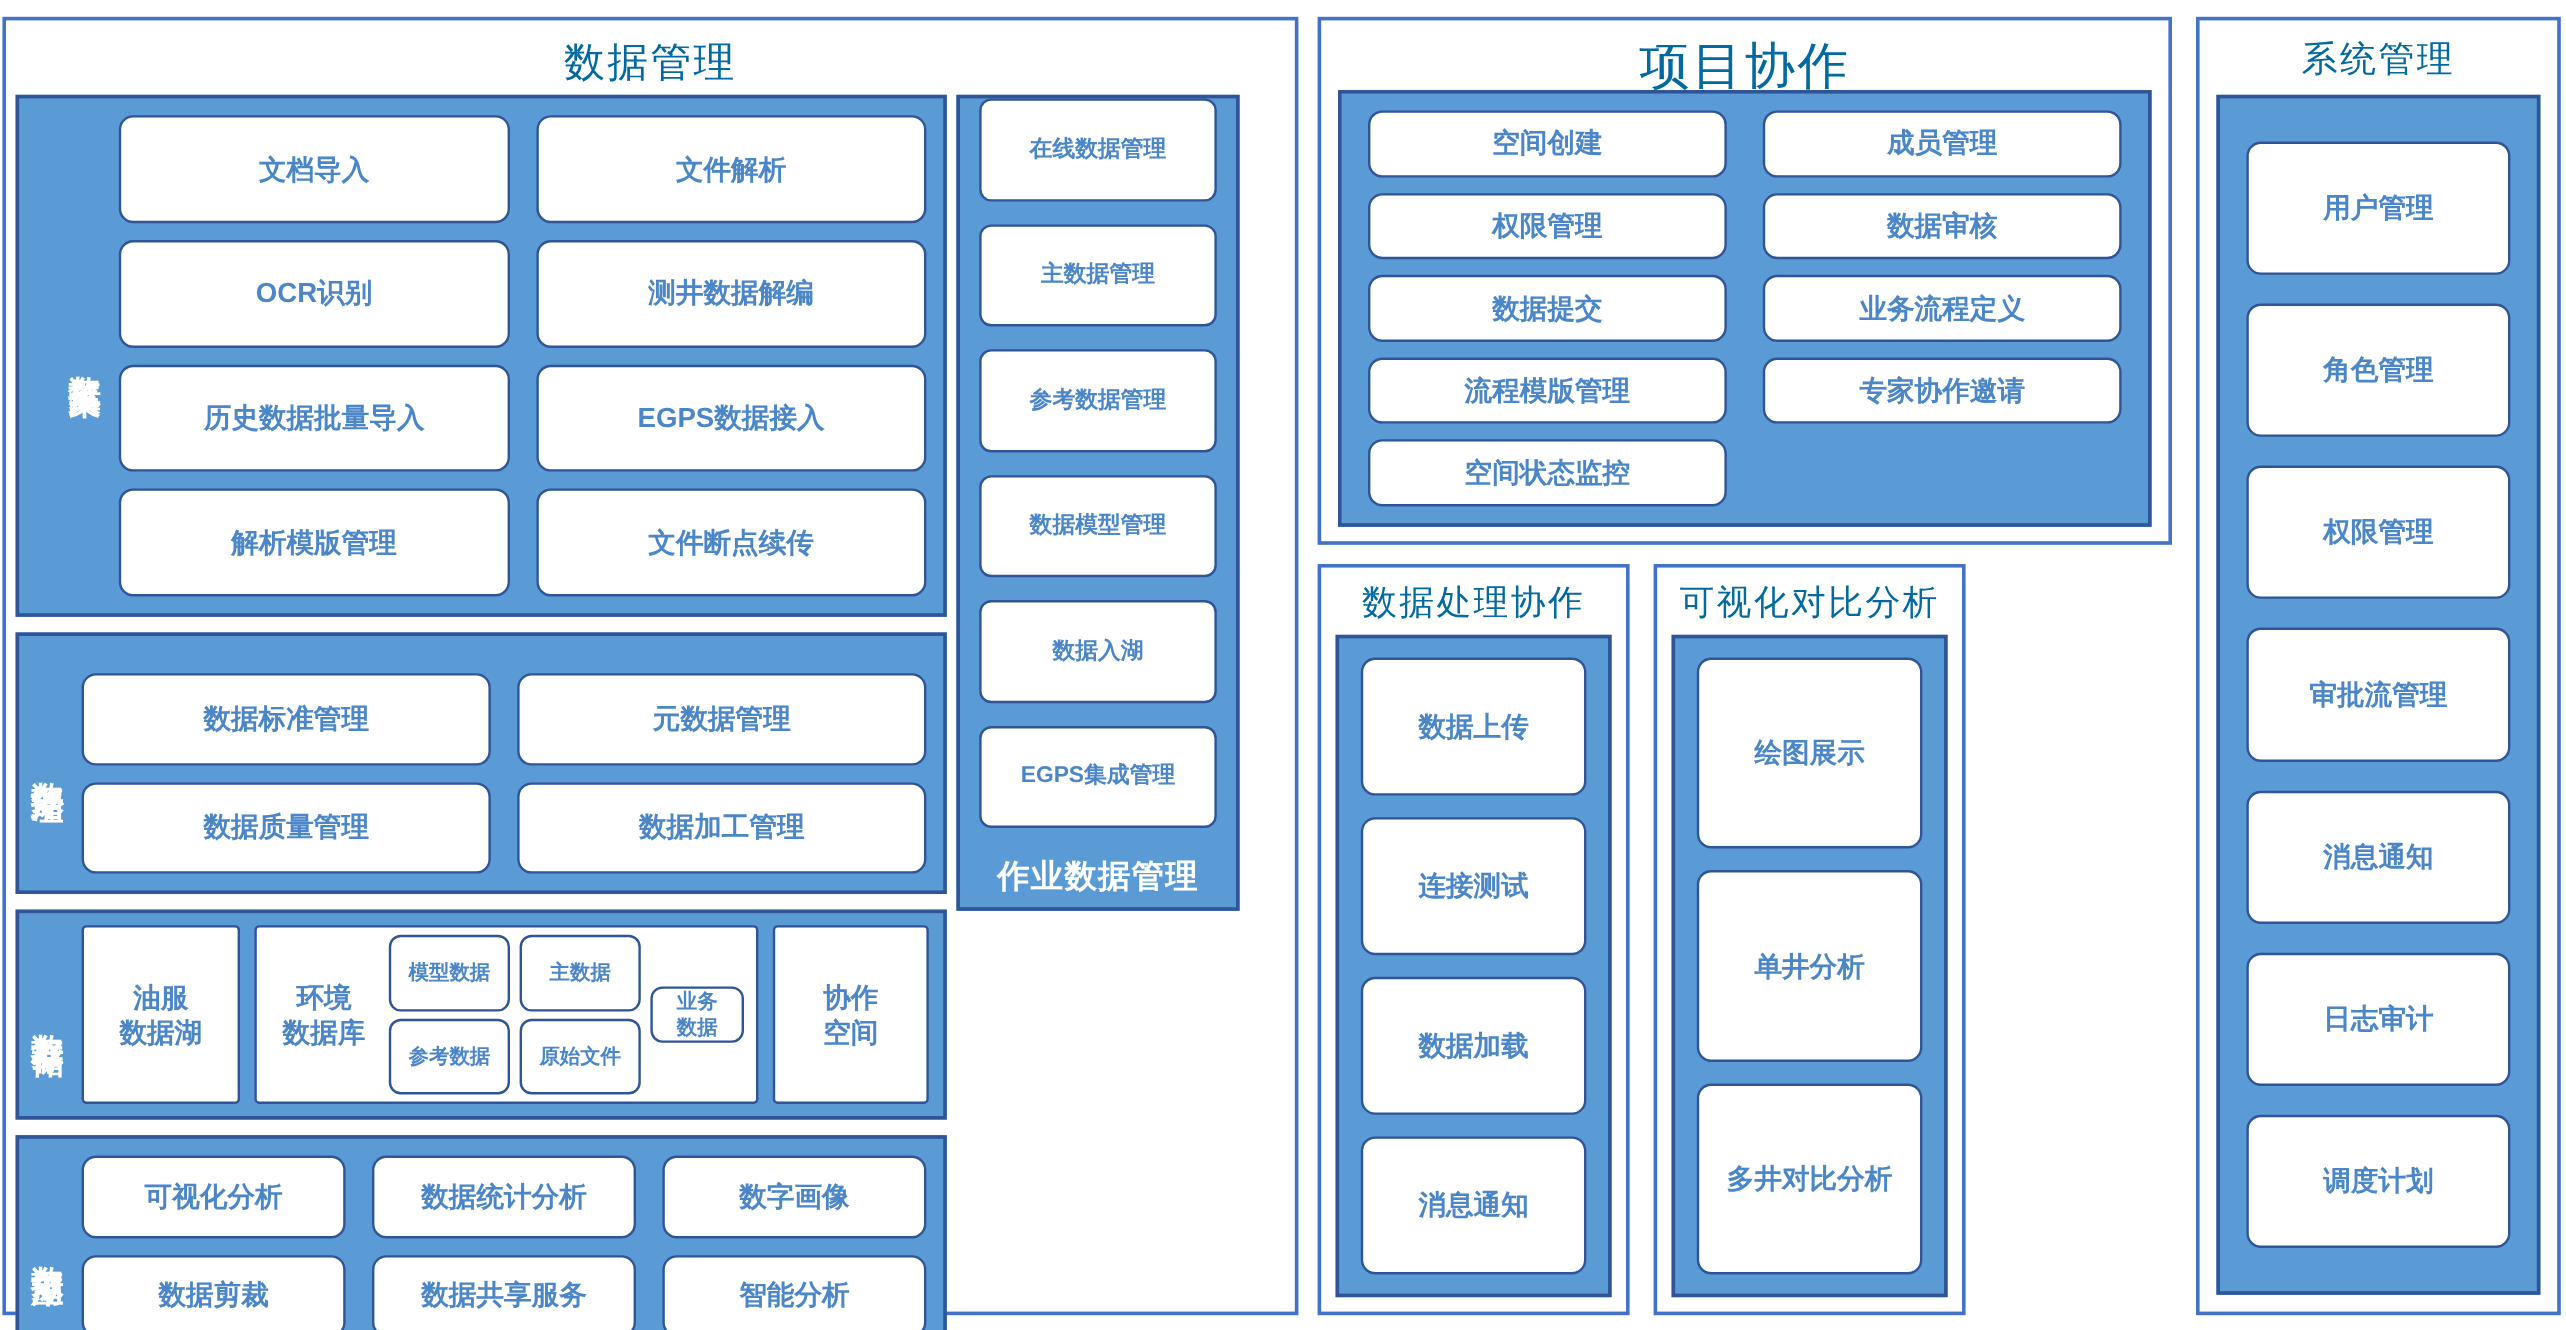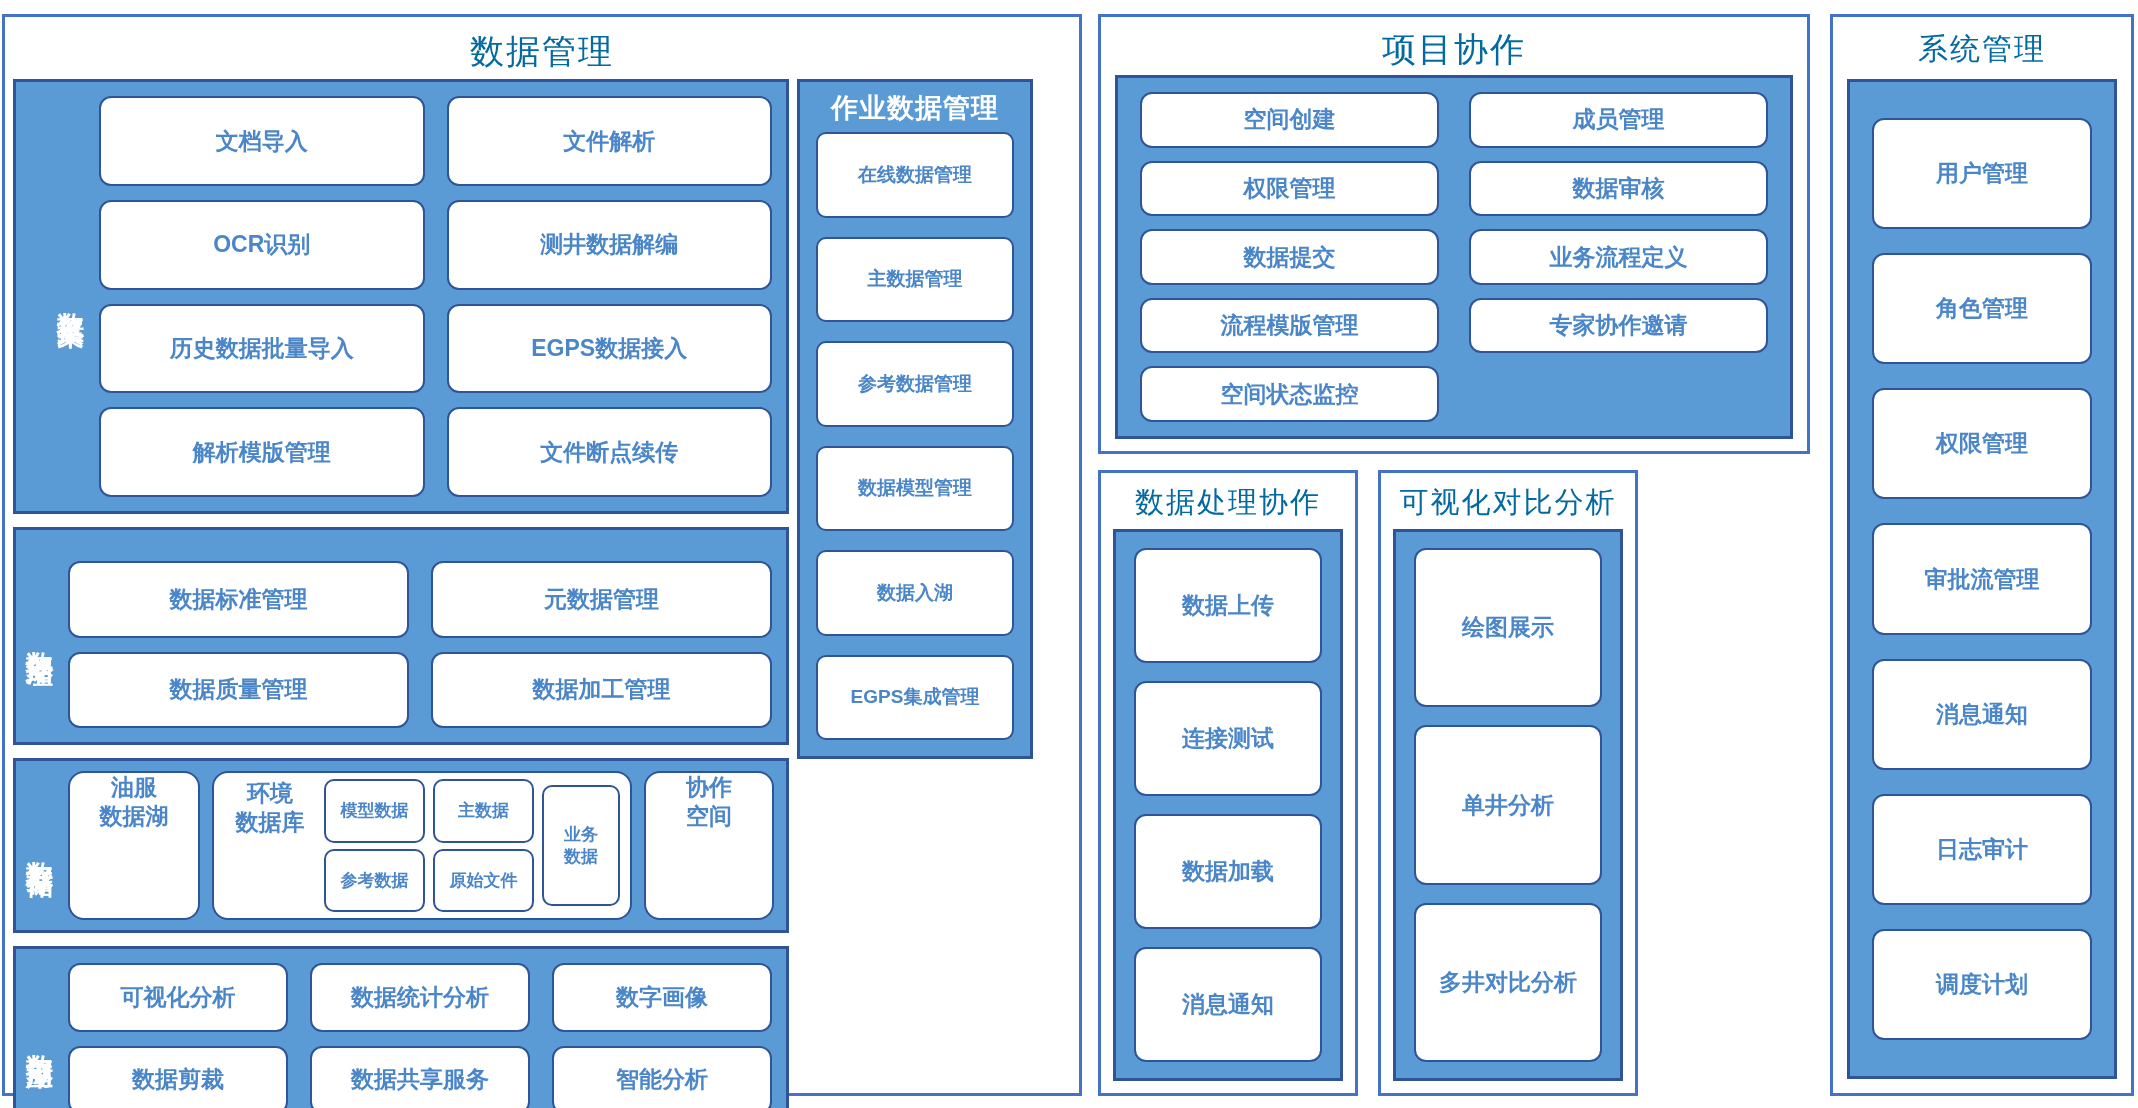--- a/index.html
+++ b/index.html
@@ -103,22 +103,23 @@
   #storage-inner {
     flex: 1 1 auto;
     display: flex;
     gap: 12px;
     padding: 10px 12px 10px 6px;
   }
   .store-card {
     box-sizing: border-box;
     background: #ffffff;
     border: 2px solid #2F5597;
-    border-radius: 16px;
+    border-radius: 4px;
     display: flex;
+    align-items: center;
     justify-content: center;
     color: #4A86C8;
     font-weight: bold;
     font-size: 23px;
     line-height: 1.25;
     text-align: center;
   }
   #store-lake  { width: 132px; }
   #store-space { width: 130px; }
   #store-env {
@@ -160,21 +161,21 @@
     display: grid;
     grid-template-rows: repeat(6, 1fr);
     gap: 19px;
     padding: 0 16px 14px;
     height: calc(100% - 52px);
     box-sizing: border-box;
   }
 
   
   #project-collab { left: 1098px; top: 14px; width: 712px; height: 440px; }
-  #pc-title { font-size: 34px; padding-top: 10px; }
+  #pc-title { font-size: 42px; padding-top: 10px; }
   #pc-box {
     position: absolute;
     left: 14px; top: 58px; right: 14px; bottom: 12px;
   }
   #pc-grid {
     display: grid;
     grid-template-columns: 1fr 1fr;
     grid-template-rows: repeat(5, 1fr);
     gap: 13px 30px;
     padding: 14px 22px;
@@ -298,29 +299,29 @@
           <div class="card">数字画像</div>
           <div class="card">数据剪裁</div>
           <div class="card">数据共享服务</div>
           <div class="card">智能分析</div>
         </div>
       </div>
 
     </div>
 
     <div class="bluebox" id="dm-right-col">
-      <div id="job-data-title">作业数据管理</div>
       <div id="job-data-list">
         <div class="card sm">在线数据管理</div>
         <div class="card sm">主数据管理</div>
         <div class="card sm">参考数据管理</div>
         <div class="card sm">数据模型管理</div>
         <div class="card sm">数据入湖</div>
         <div class="card sm">EGPS集成管理</div>
       </div>
+      <div id="job-data-title">作业数据管理</div>
     </div>
 
   </div>
 </div>
 
 <div class="panel" id="project-collab">
   <div class="panel-title" id="pc-title">项目协作</div>
   <div class="bluebox" id="pc-box">
     <div id="pc-grid">
       <div class="card">空间创建</div>

